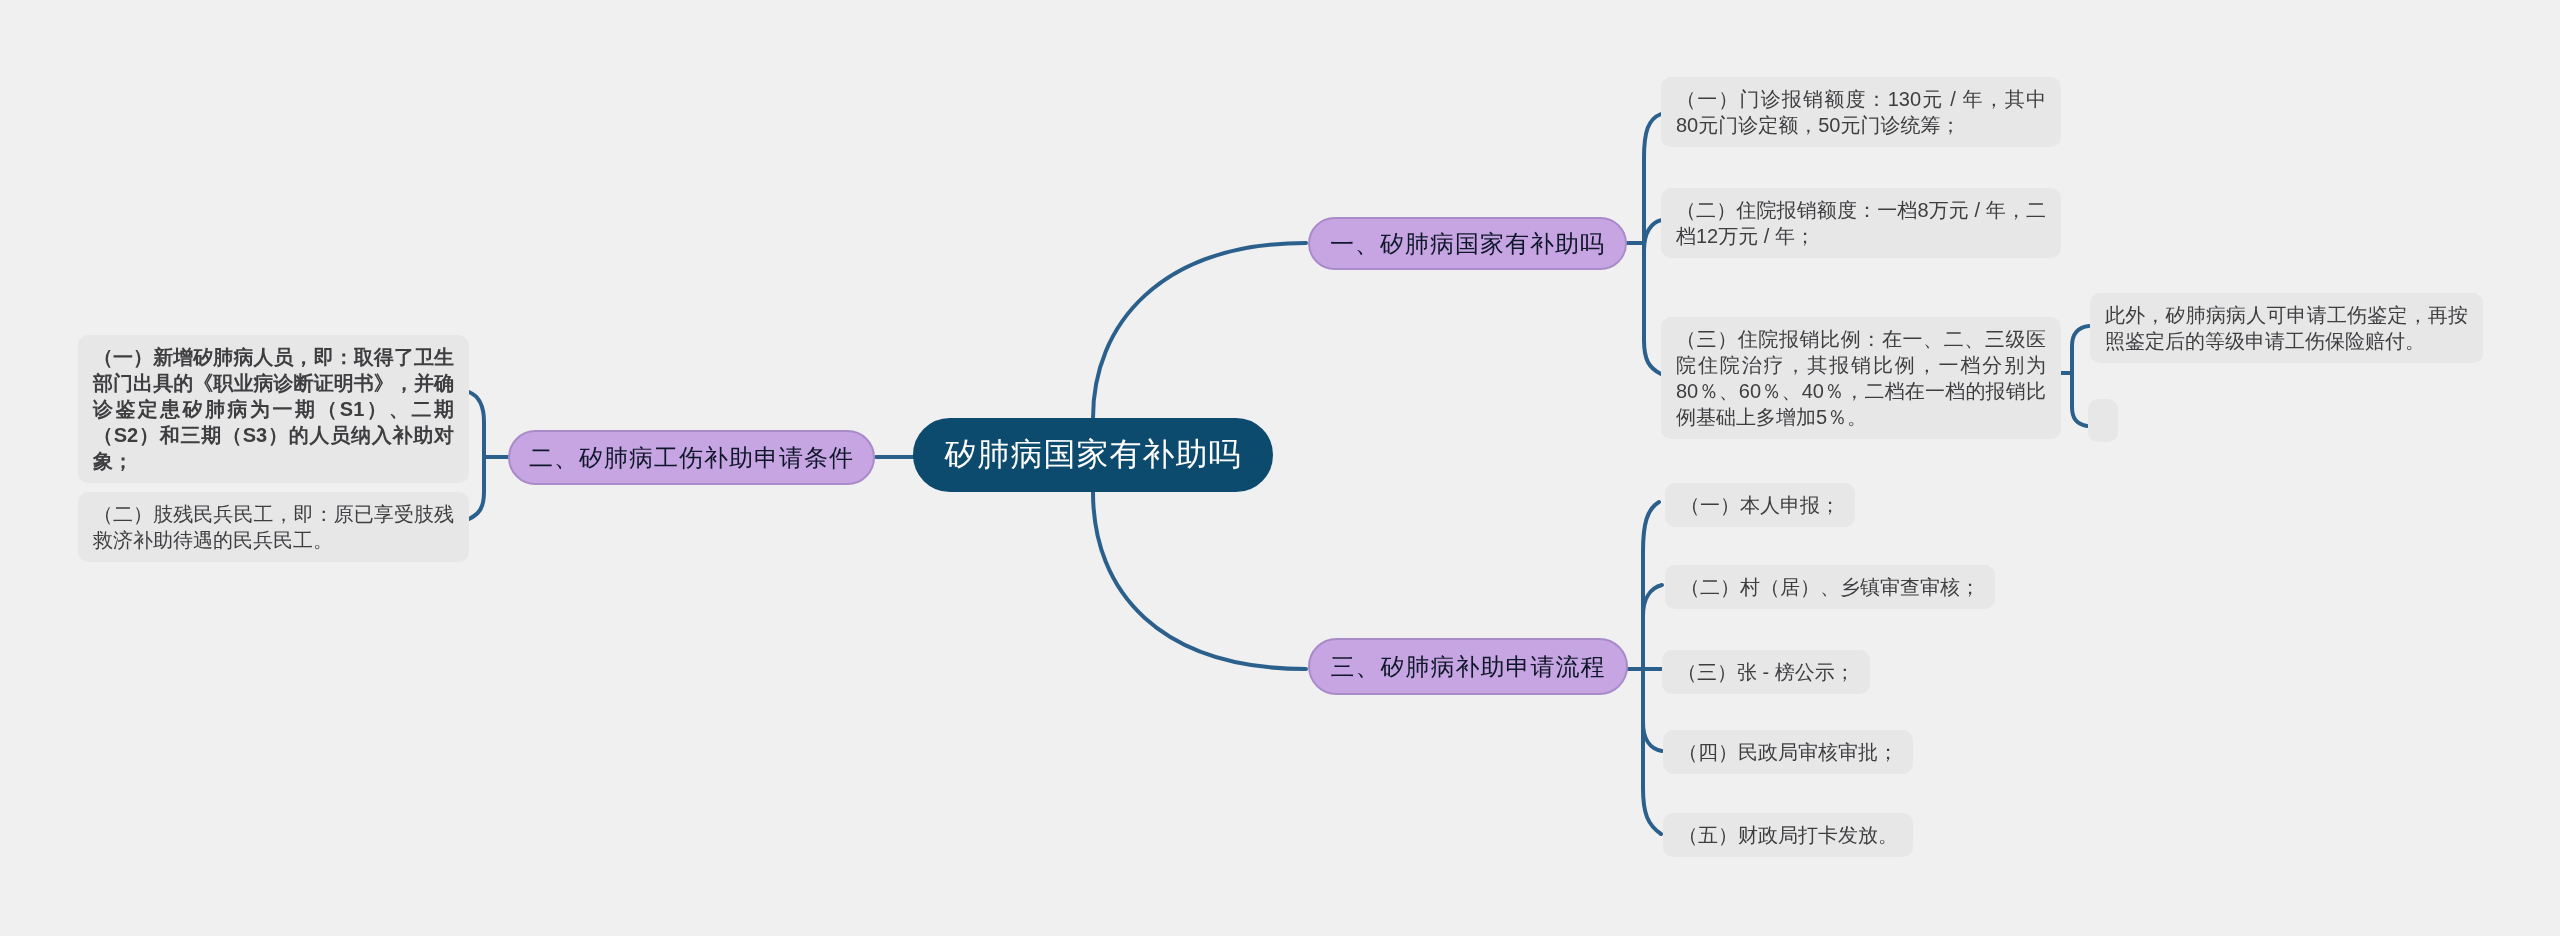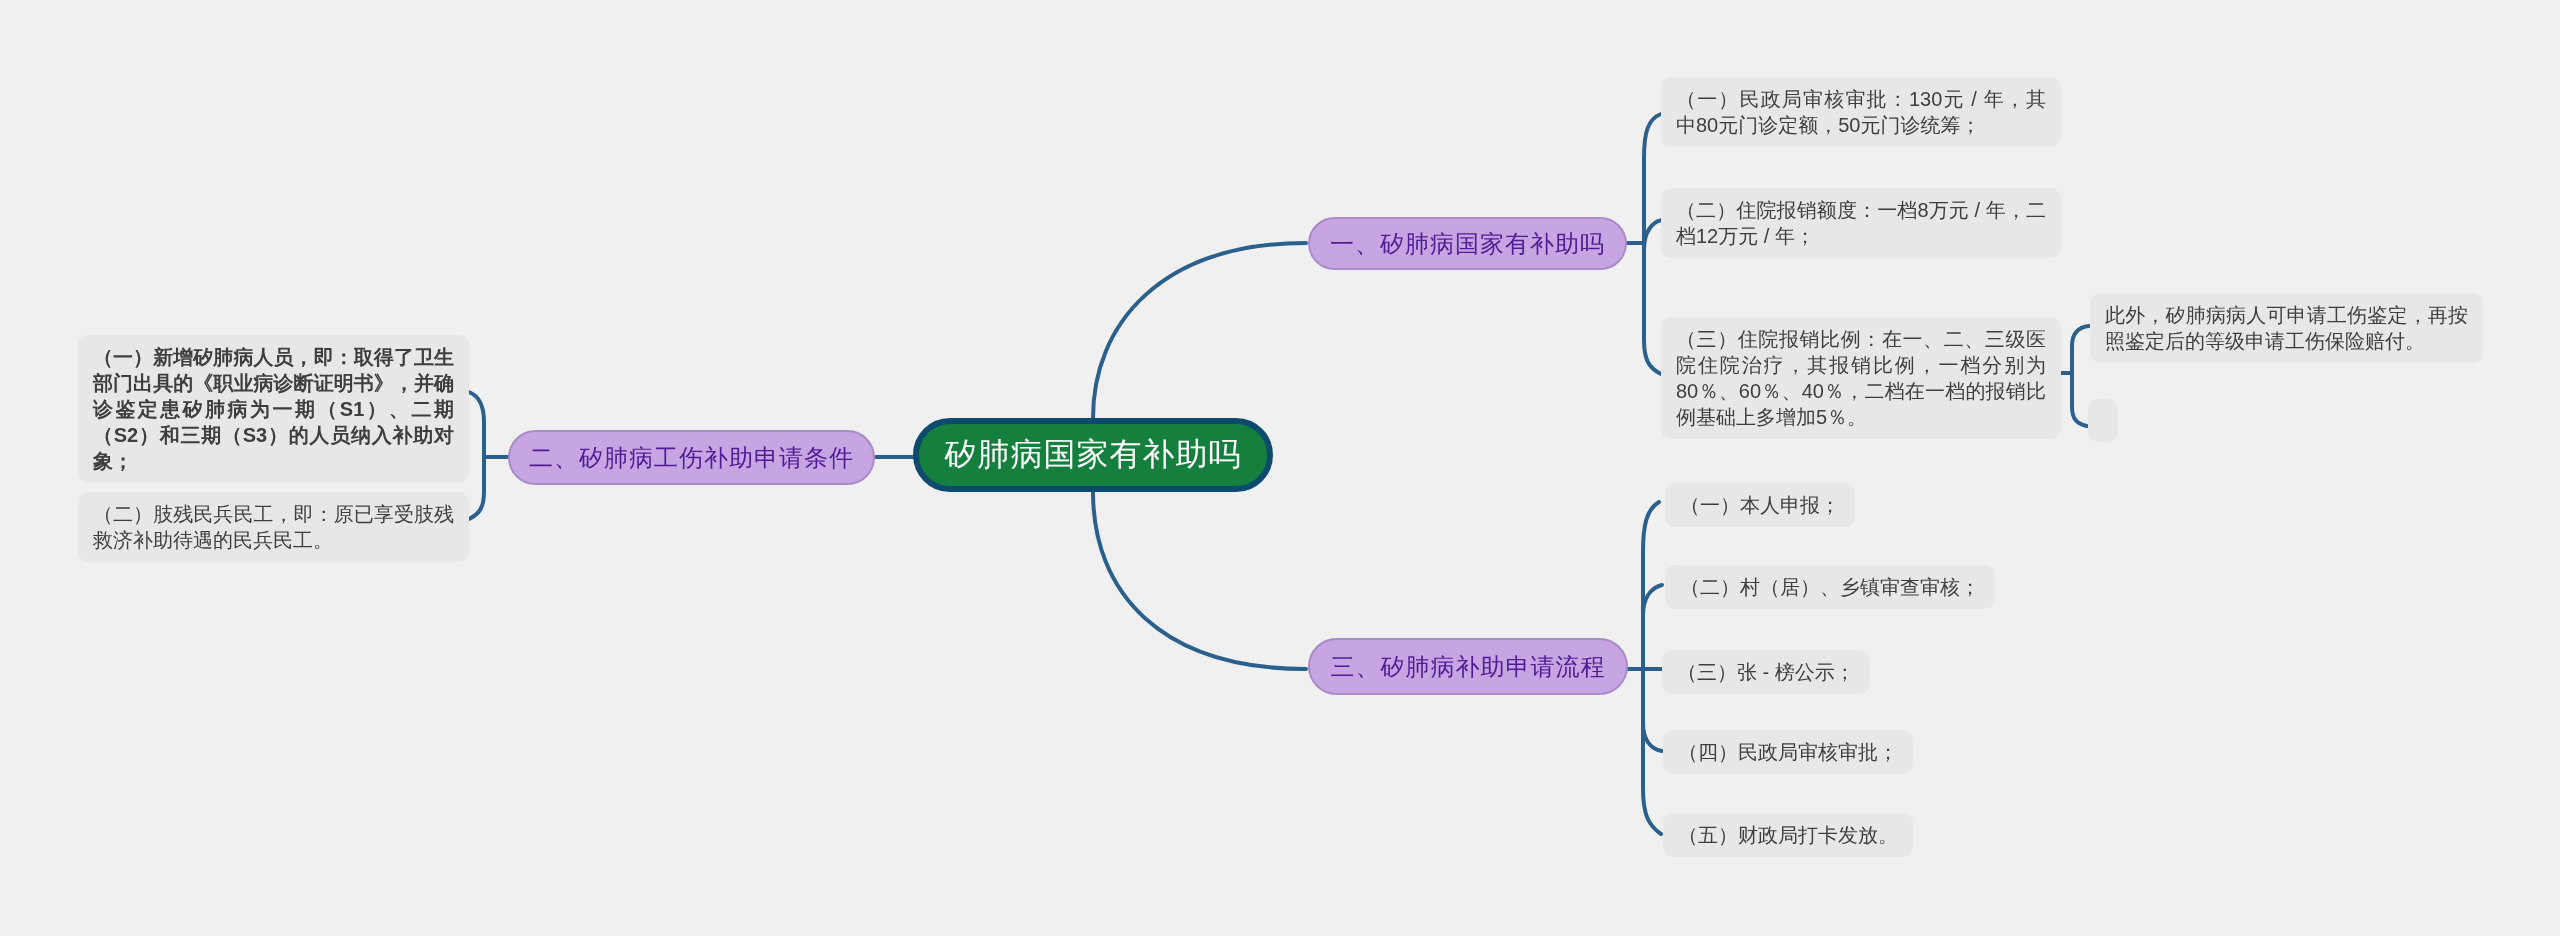--- a/index.html
+++ b/index.html
@@ -5,26 +5,26 @@
   html,body{margin:0;padding:0;}
   body{
     width:2560px;height:936px;position:relative;overflow:hidden;
     background:#f0f0f1;
     font-family:"Liberation Sans","DejaVu Sans",sans-serif;
   }
   #stage{position:absolute;inset:0;width:2560px;height:936px;}
   svg.links{position:absolute;left:0;top:0;width:2560px;height:936px;pointer-events:none;}
   .node{position:absolute;box-sizing:border-box;}
   .root{
-    background:#15803d;color:#ffffff;border:6px solid #0c4a6e;
+    background:#0c4a6e;color:#ffffff;border:8px solid #0c4a6e;
     border-radius:38px;display:flex;align-items:center;justify-content:center;
     font-size:32px;letter-spacing:1px;
   }
   .branch{
-    background:#c6a5e2;color:#4c1d95;border:2px solid #a98bc9;
+    background:#c6a5e2;color:#0f172a;border:2px solid #a98bc9;
     border-radius:29px;display:flex;align-items:center;justify-content:center;
     font-size:24px;letter-spacing:1px;
   }
   .leaf{
     background:#e7e7e8;color:#3e3e40;border-radius:10px;
     font-size:20px;line-height:26px;padding:9px 15px;
     text-align:justify;
   }
   .leaf.nowrap{white-space:nowrap;text-align:right;}
 </style>
@@ -54,21 +54,21 @@
     <path d="M 1628 669 L 1663 669"></path>
     <path d="M 1659 502 C 1647 509, 1643 524, 1643 552 L 1643 788 C 1643 814, 1648 825, 1661 834"></path>
     <path d="M 1643 616 C 1643 599, 1650 588, 1662 585"></path>
     <path d="M 1643 722 C 1643 739, 1650 749, 1662 751"></path>
   </svg>
 
   <div class="node root" style="left:913px;top:418px;width:360px;height:74px;">矽肺病国家有补助吗</div>
 
   <div class="node branch" style="left:1308px;top:217px;width:319px;height:53px;">一、矽肺病国家有补助吗</div>
 
-  <div class="node leaf" style="left:1661px;top:77px;width:400px;">（一）民政局审核审批：130元 / 年，其中80元门诊定额，50元门诊统筹；</div>
+  <div class="node leaf" style="left:1661px;top:77px;width:400px;">（一）门诊报销额度：130元 / 年，其中80元门诊定额，50元门诊统筹；</div>
 
   <div class="node leaf" style="left:1661px;top:188px;width:400px;">（二）住院报销额度：一档8万元 / 年，二档12万元 / 年；</div>
 
   <div class="node leaf" style="left:1661px;top:317px;width:400px;">（三）住院报销比例：在一、二、三级医院住院治疗，其报销比例，一档分别为80％、60％、40％，二档在一档的报销比例基础上多增加5％。</div>
 
   <div class="node leaf" style="left:2090px;top:293px;width:393px;">此外，矽肺病病人可申请工伤鉴定，再按照鉴定后的等级申请工伤保险赔付。</div>
 
   <div class="node leaf" style="left:2088px;top:399px;width:30px;height:43px;padding:0;"></div>
 
   <div class="node branch" style="left:508px;top:430px;width:367px;height:55px;">二、矽肺病工伤补助申请条件</div>

